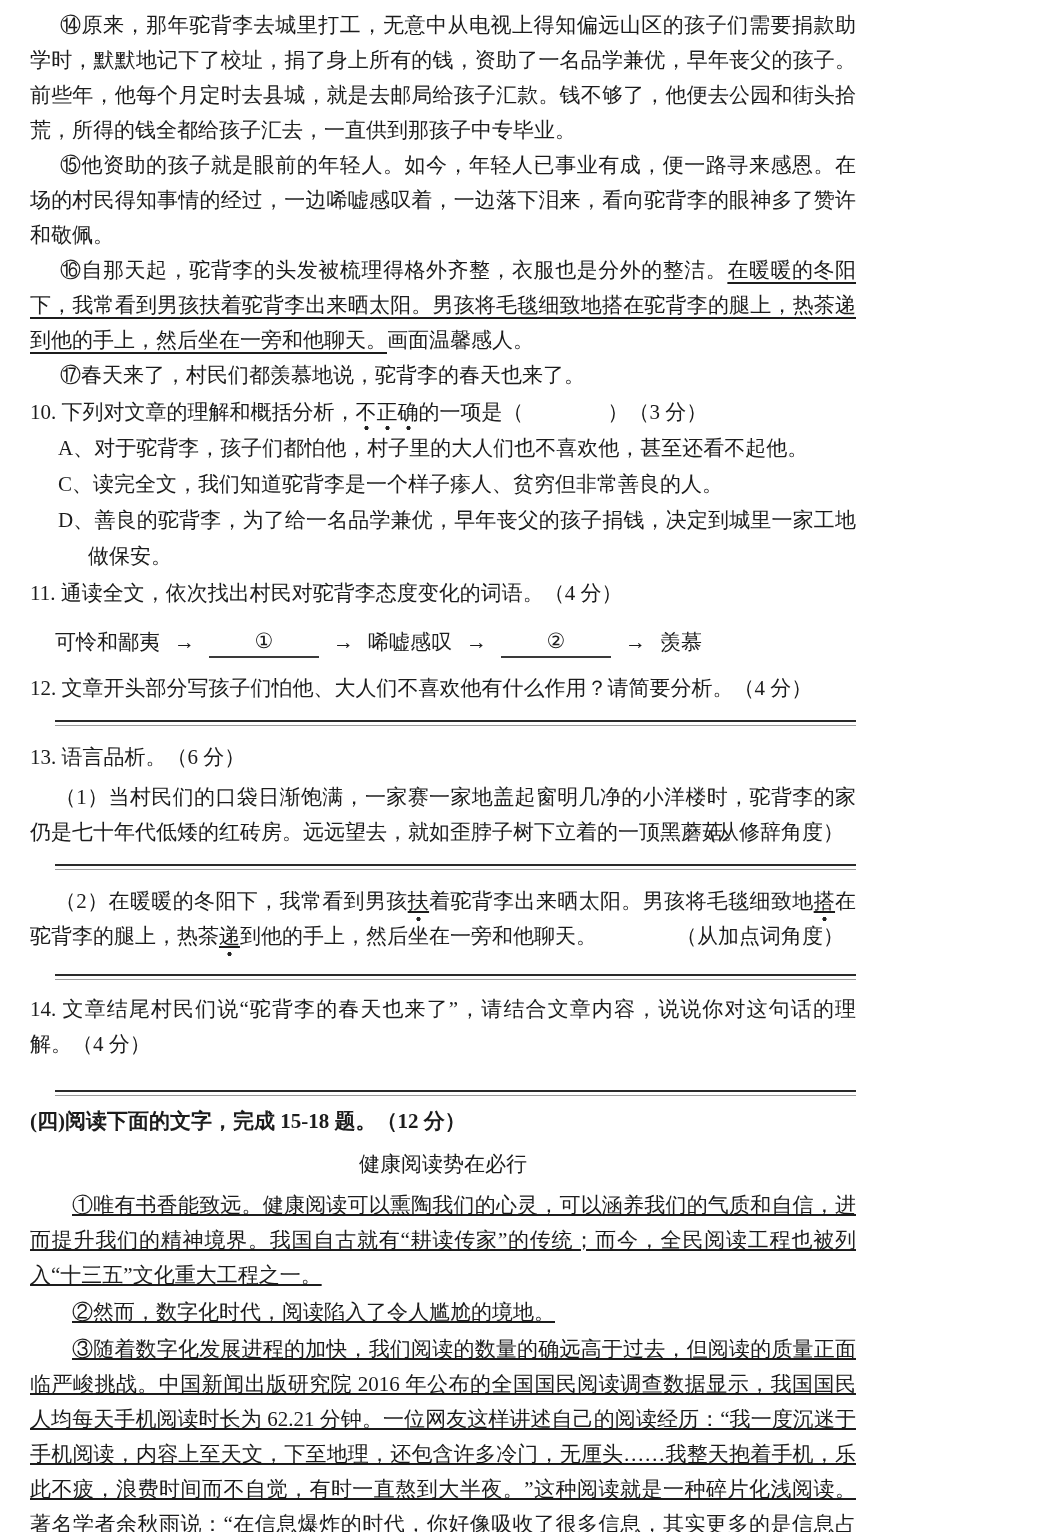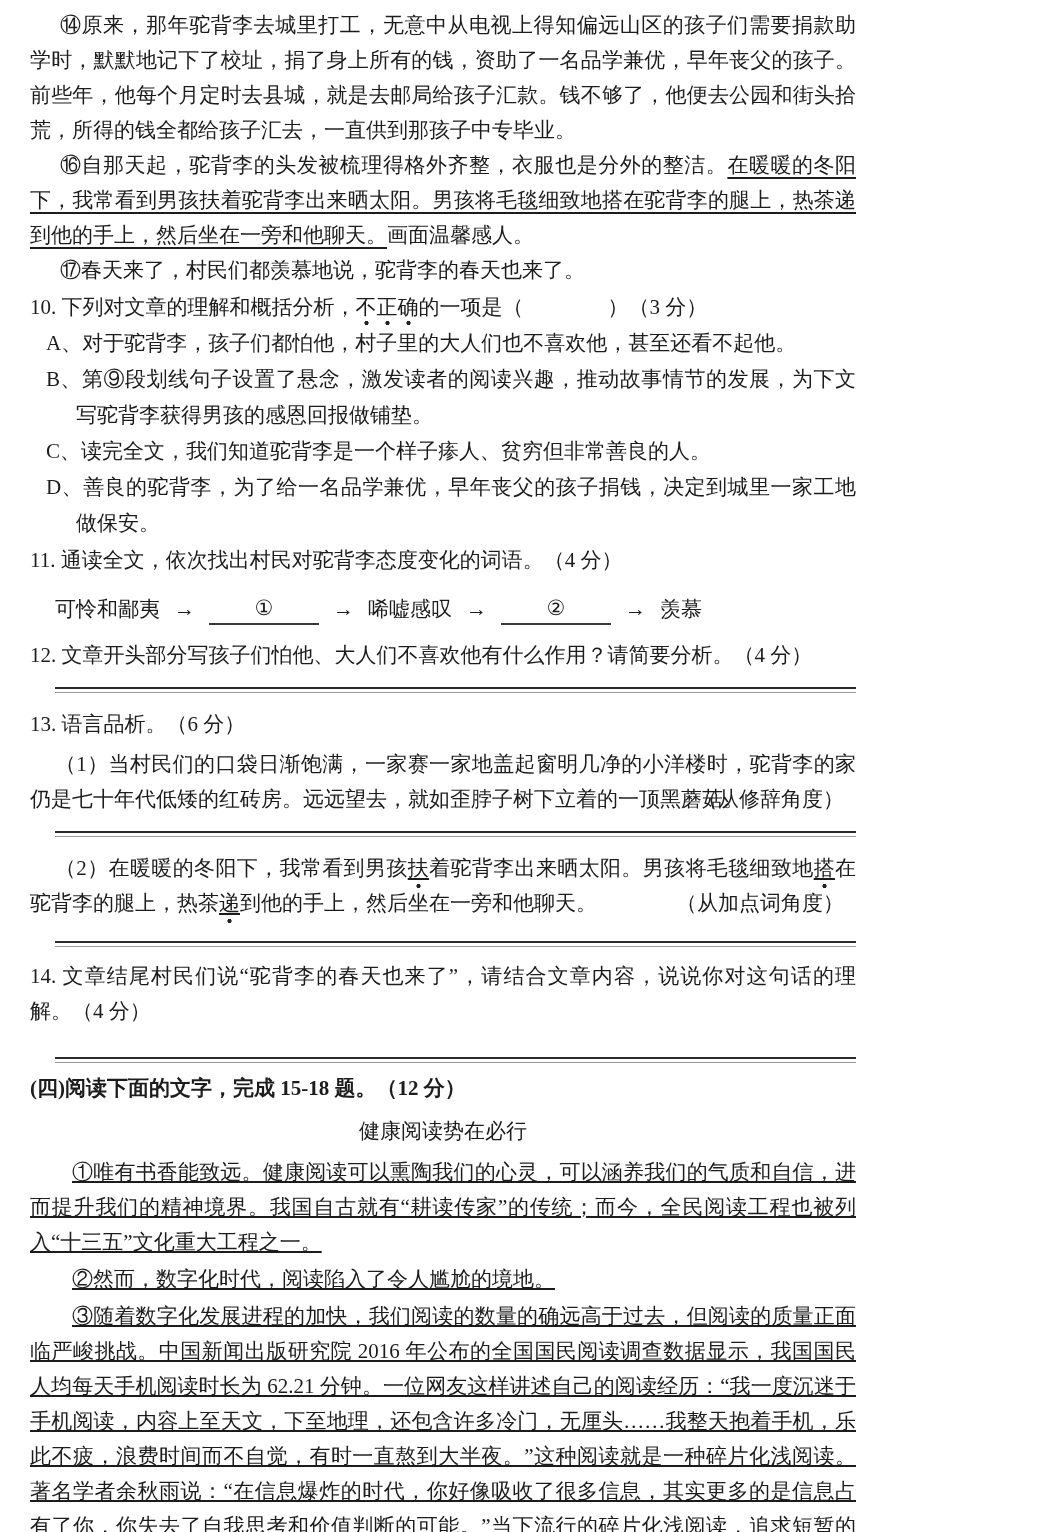--- a/index.html
+++ b/index.html
@@ -14,21 +14,21 @@
     box-sizing: border-box;
     width: 900px; height: 1532px;
     padding: 8px 44px 12px 30px;
     font-size: 21px;
     line-height: 35px;
     text-align: justify;
   }
   p { margin: 0; }
   .para { text-indent: 30px; }
   .q { margin-top: 2px; }
-  .options { margin-left: 16px; }
+  .options { margin-left: 28px; }
   .option { padding-left: 30px; text-indent: -30px; line-height: 36px; }
   .ul {
     text-decoration: underline;
     text-underline-offset: 5px;
     text-decoration-thickness: 2px;
   }
   .emph-dots {
     padding-bottom: 7px;
     background-image: radial-gradient(circle at center, #222 1.8px, rgba(0,0,0,0) 2.4px);
     background-size: 1em 6px;
@@ -77,30 +77,30 @@
   .essay-first { margin-top: 6px; }
   .page-number { text-align: center; margin-top: 16px; font-size: 20px; color: #26323a; }
 </style>
 </head>
 <body>
 
 <div class="page">
 
   <p class="para">⑭原来，那年驼背李去城里打工，无意中从电视上得知偏远山区的孩子们需要捐款助学时，默默地记下了校址，捐了身上所有的钱，资助了一名品学兼优，早年丧父的孩子。前些年，他每个月定时去县城，就是去邮局给孩子汇款。钱不够了，他便去公园和街头拾荒，所得的钱全都给孩子汇去，一直供到那孩子中专毕业。</p>
 
+  <p class="para">⑮他资助的孩子就是眼前的年轻人。如今，年轻人已事业有成，便一路寻来感恩。在场的村民得知事情的经过，一边唏嘘感叹着，一边落下泪来，看向驼背李的眼神多了赞许和敬佩。</p>
 
   <p class="para"><span>⑯自那天起，驼背李的头发被梳理得格外齐整，衣服也是分外的整洁。</span><span class="ul">在暖暖的冬阳下，我常看到男孩扶着驼背李出来晒太阳。男孩将毛毯细致地搭在驼背李的腿上，热茶递到他的手上，然后坐在一旁和他聊天。</span><span>画面温馨感人。</span></p>
 
   <p class="para">⑰春天来了，村民们都羡慕地说，驼背李的春天也来了。</p>
 
   <p class="q"><span>10. 下列对文章的理解和概括分析，</span><span class="emph-dots">不正确</span><span>的一项是（　　　　）（3 分）</span></p>
 
   <div class="options">
     <p class="option">A、对于驼背李，孩子们都怕他，村子里的大人们也不喜欢他，甚至还看不起他。</p>
-    <p class="option">B、第⑨段划线句子设置了悬念，激发读者的阅读兴趣，推动故事情节的发展，为下文写驼背李获得男孩的感恩回报做铺垫。</p>
     <p class="option">C、读完全文，我们知道驼背李是一个样子瘆人、贫穷但非常善良的人。</p>
     <p class="option">D、善良的驼背李，为了给一名品学兼优，早年丧父的孩子捐钱，决定到城里一家工地做保安。</p>
   </div>
 
   <p class="q">11. 通读全文，依次找出村民对驼背李态度变化的词语。（4 分）</p>
 
   <div class="flow">
     <span>可怜和鄙夷</span>
     <span class="arrow">→</span>
     <span class="blank">①</span>

